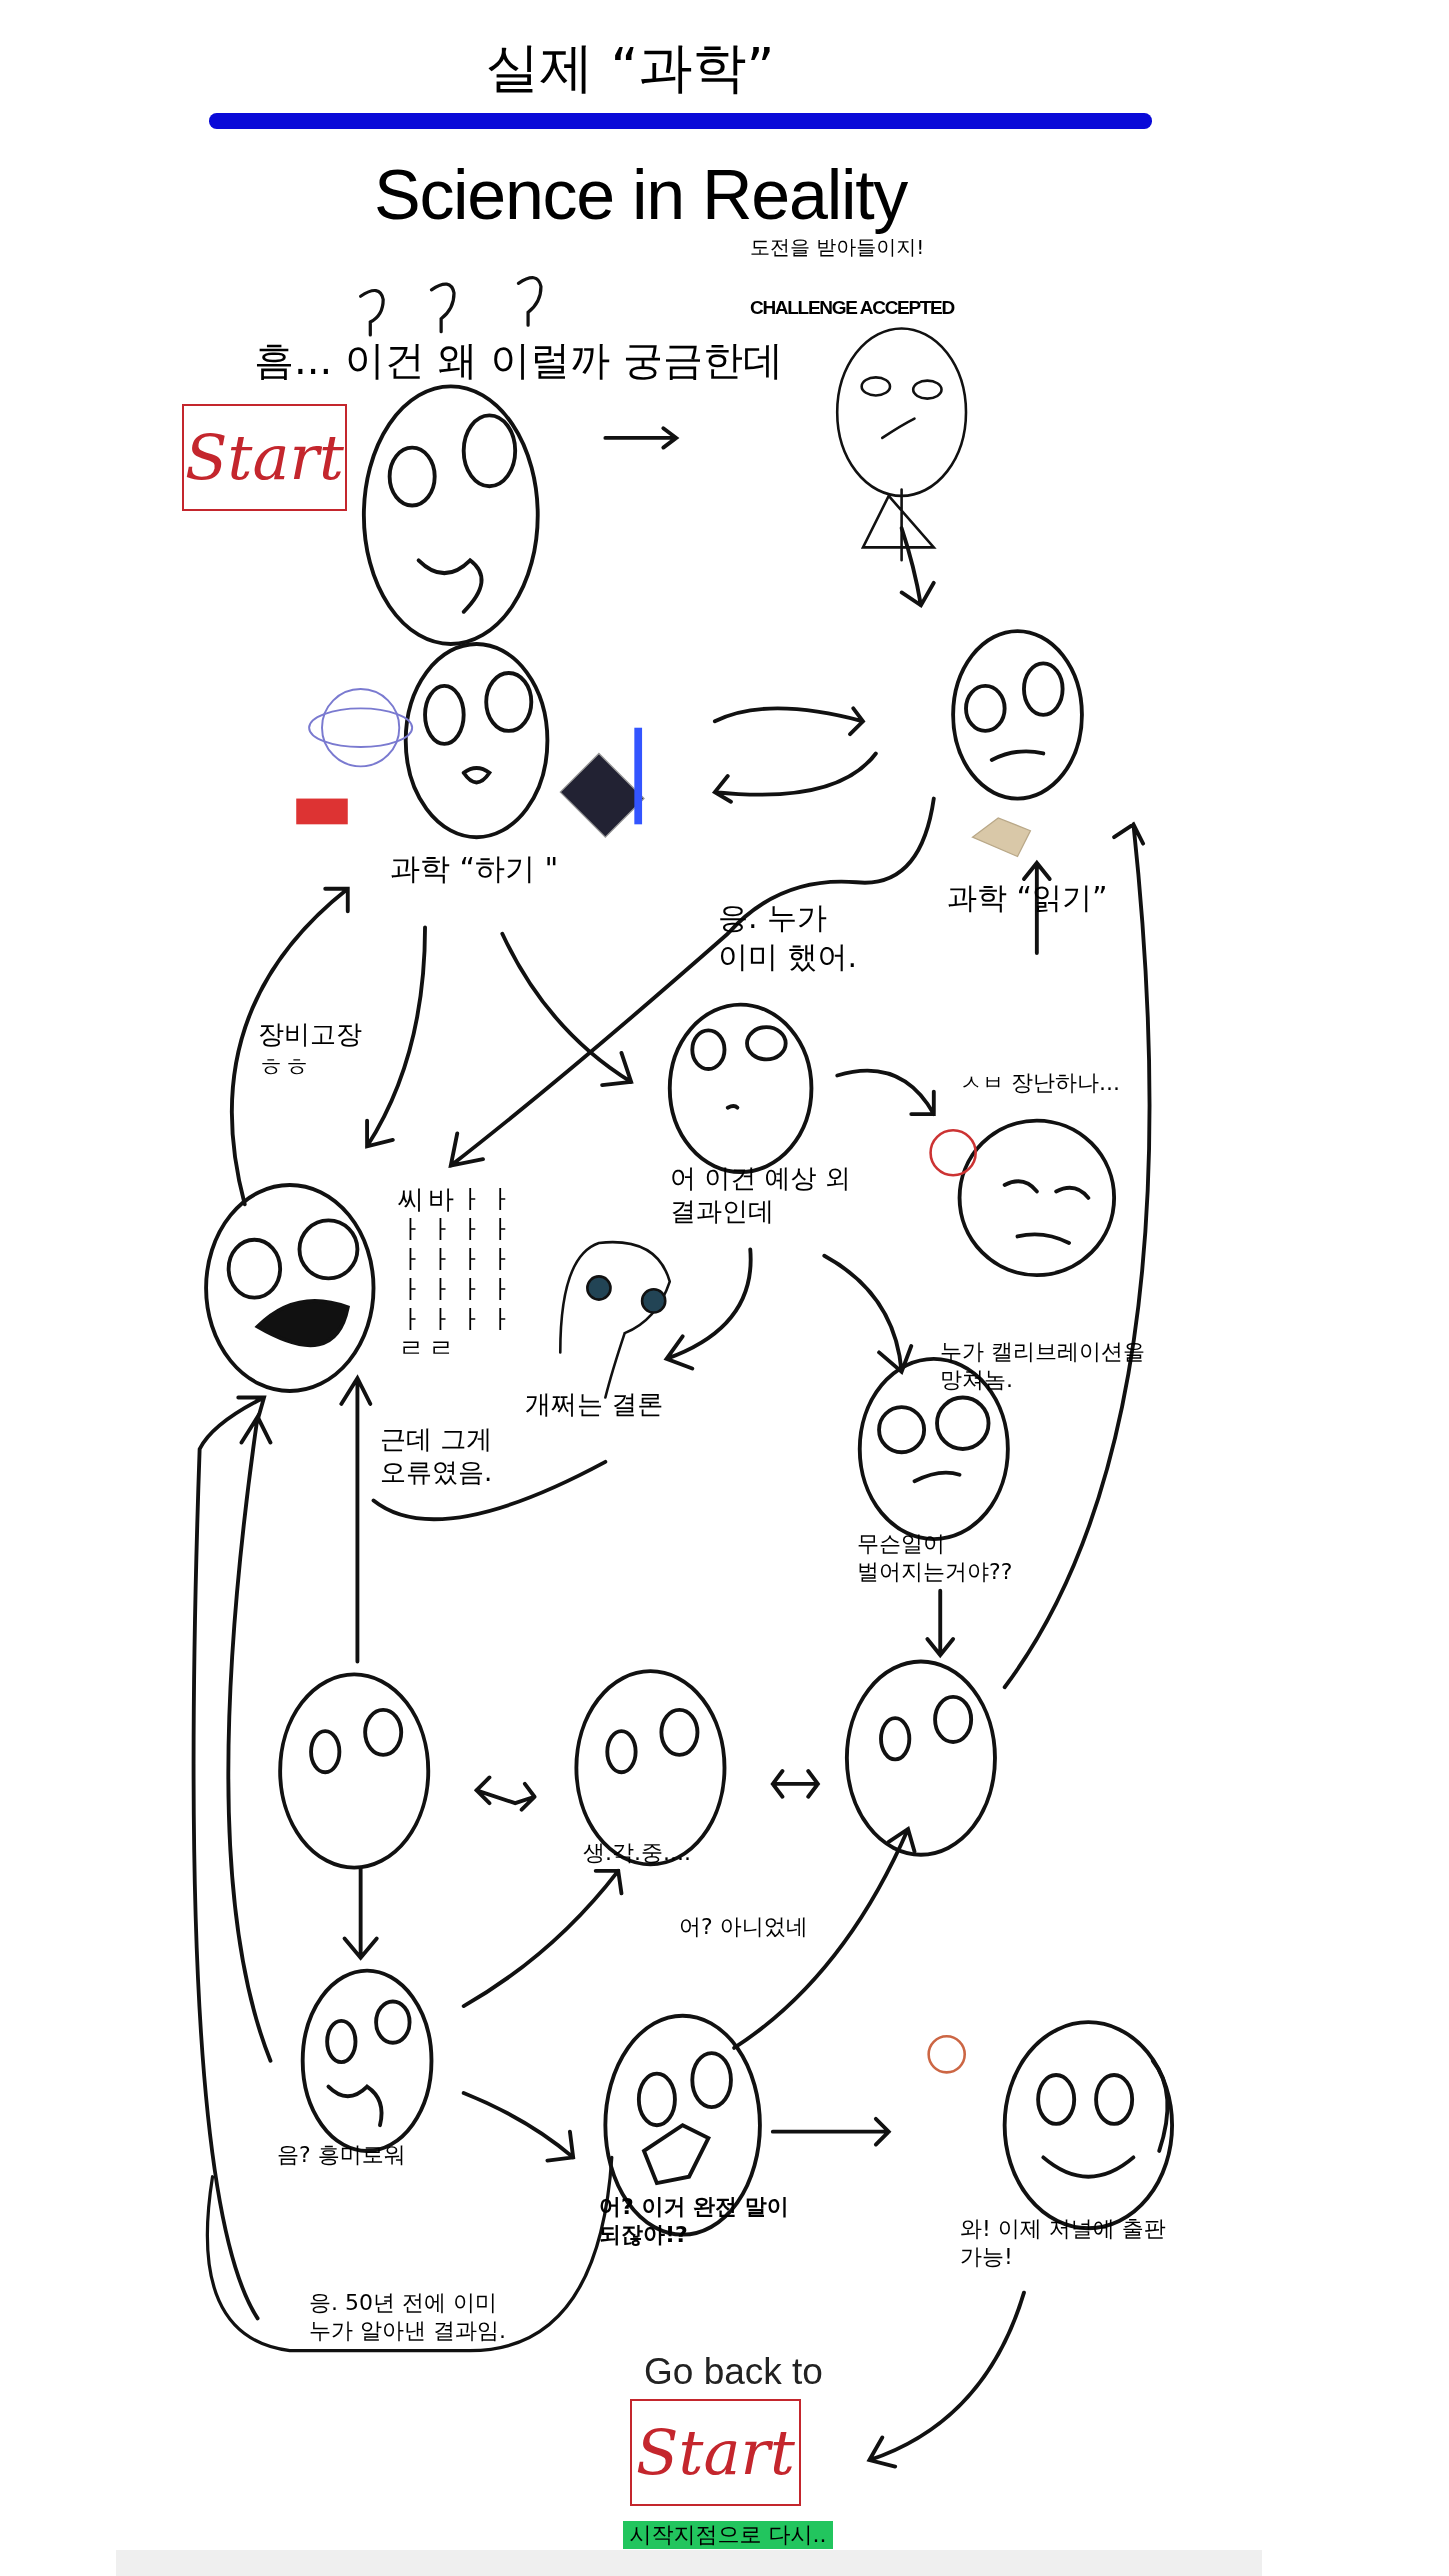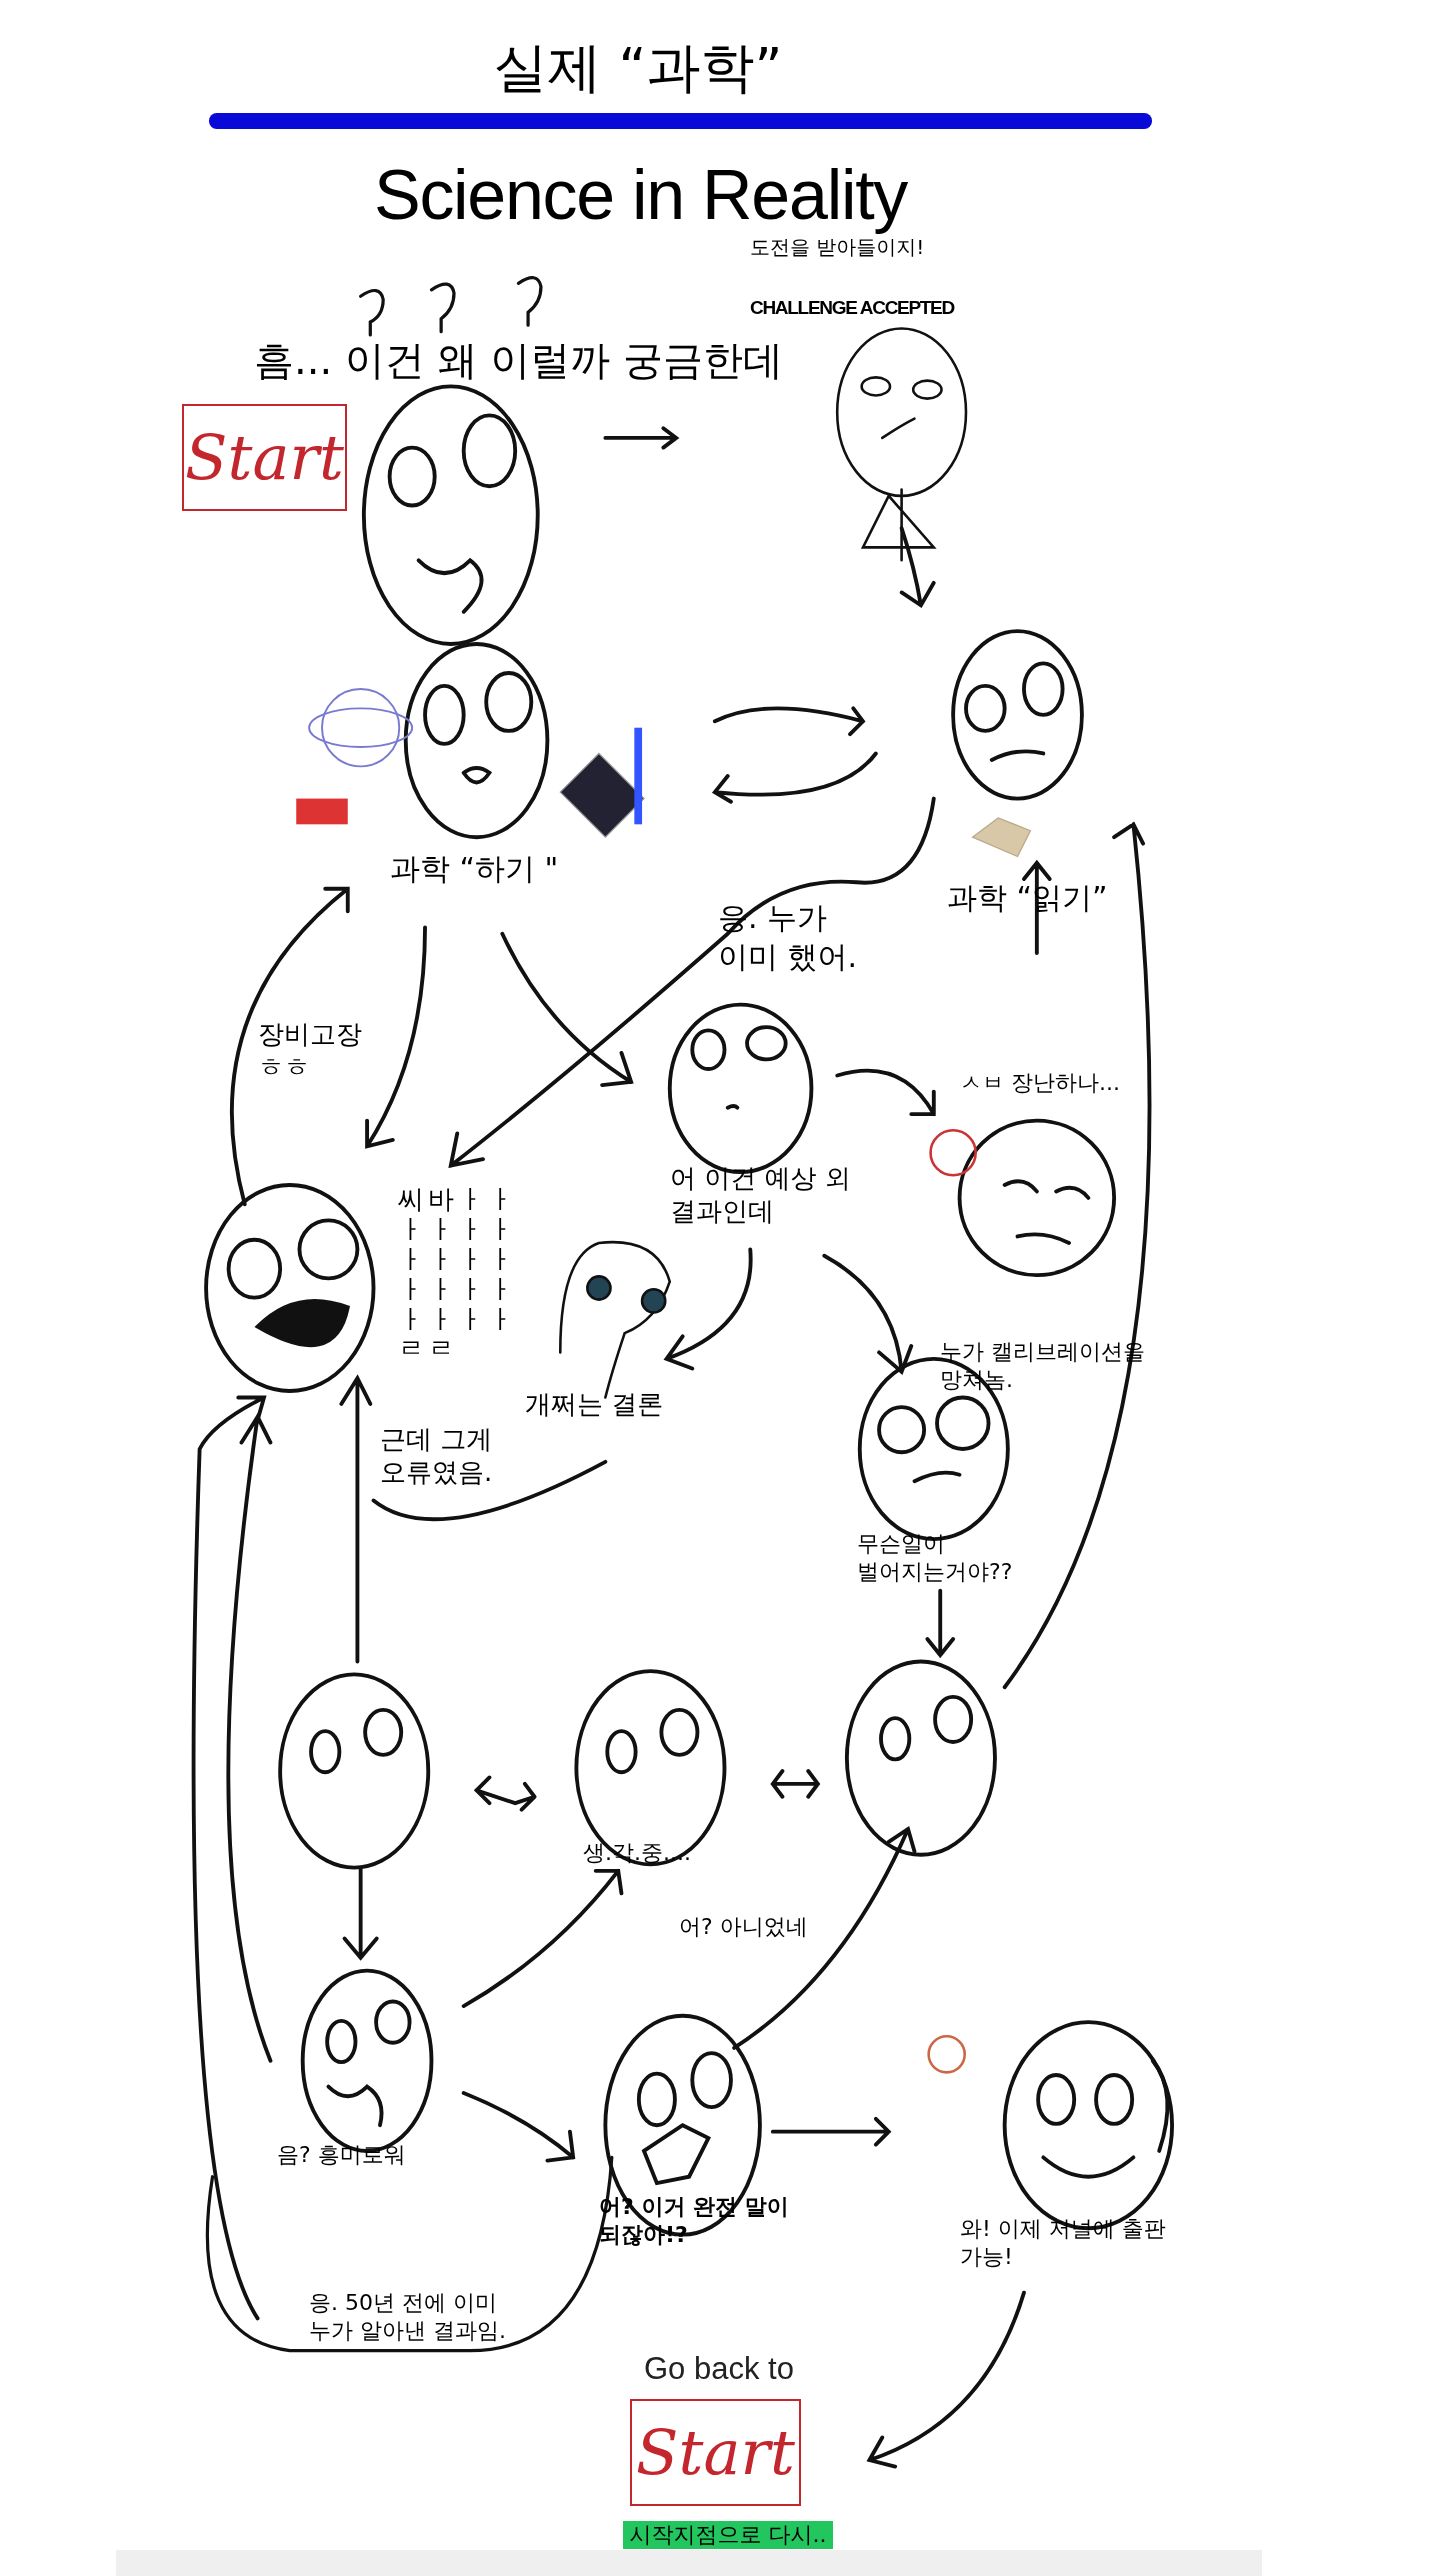--- a/index.html
+++ b/index.html
@@ -1,26 +1,26 @@
 <!DOCTYPE html>
 <html style="font-size:10.3px"><head>
 <meta charset="utf-8">
 <style>
   html,body{margin:0;padding:0;background:#fff;}
   body{width:1449px;height:2576px;position:relative;overflow:hidden;font-family:"DejaVu Sans",sans-serif;color:#000;}
   .abs{position:absolute;}
-  .title-ko{left:8px;width:1260px;top:32px;text-align:center;font-size:54px;}
+  .title-ko{left:0;width:1260px;top:32px;text-align:center;font-size:54px;}
   .blue-bar{left:209px;top:113px;width:943px;height:15.5px;background:#0a0ad8;border-radius:7.7px;}
   .title-en{left:374px;top:155px;font-size:70px;font-family:"Liberation Sans",sans-serif;letter-spacing:-1.3px;}
   .lbl{position:absolute;font-size:30px;line-height:1.25;white-space:pre;}
   .lbl.sm{font-size:22px;}
   .lbl.md{font-size:26px;}
   .challenge{font-family:"Liberation Sans",sans-serif;font-weight:bold;font-size:19px;letter-spacing:-1.3px;}
   .start-box{position:absolute;border:2.6px solid #c4262d;color:#c4262d;font-family:"DejaVu Serif",serif;font-style:italic;text-align:center;}
-  .goback{font-family:"Liberation Sans",sans-serif;font-size:31px;color:#222;}
+  .goback{font-family:"Liberation Sans",sans-serif;font-size:37px;color:#222;}
   svg.sketch{position:absolute;left:0;top:0;}
   .bottom-strip{position:absolute;left:116px;top:2550px;width:1146px;height:26px;background:#efefef;}
 </style>
 </head>
 <body>
 
 <svg class="sketch" width="1449" height="2576" fill="none" stroke="#111" stroke-width="6" stroke-linecap="round" viewBox="0 0 2250 4000">
 
   <g stroke-width="5">
     <path d="M560 460 q30 -20 35 5 q0 25 -20 35 v20"></path>

